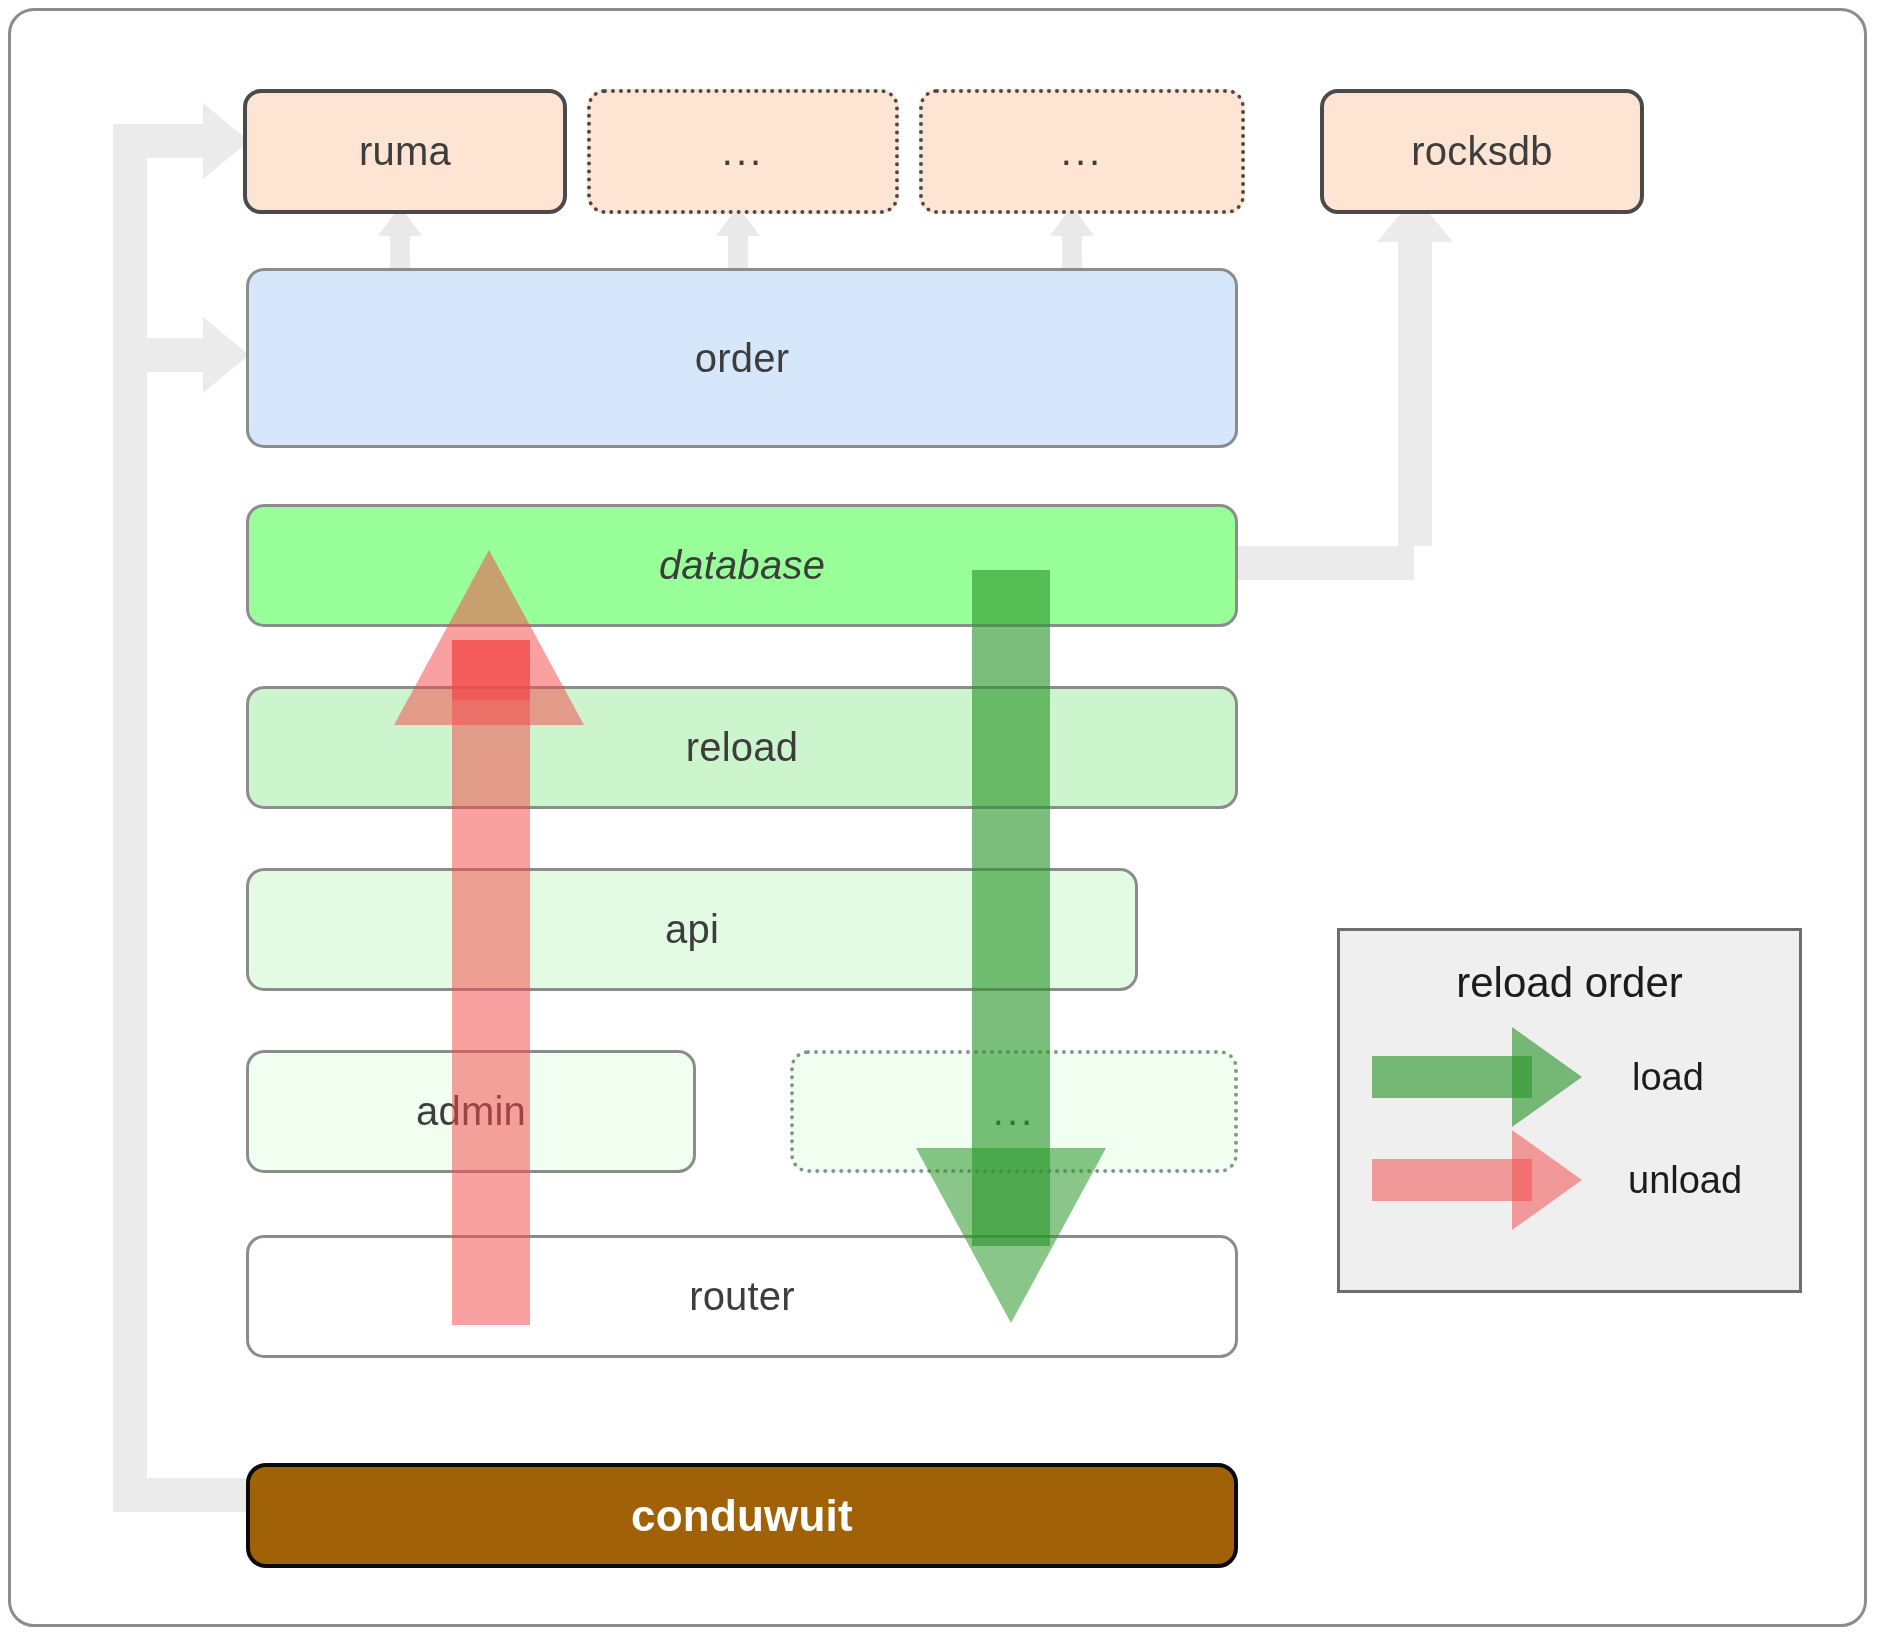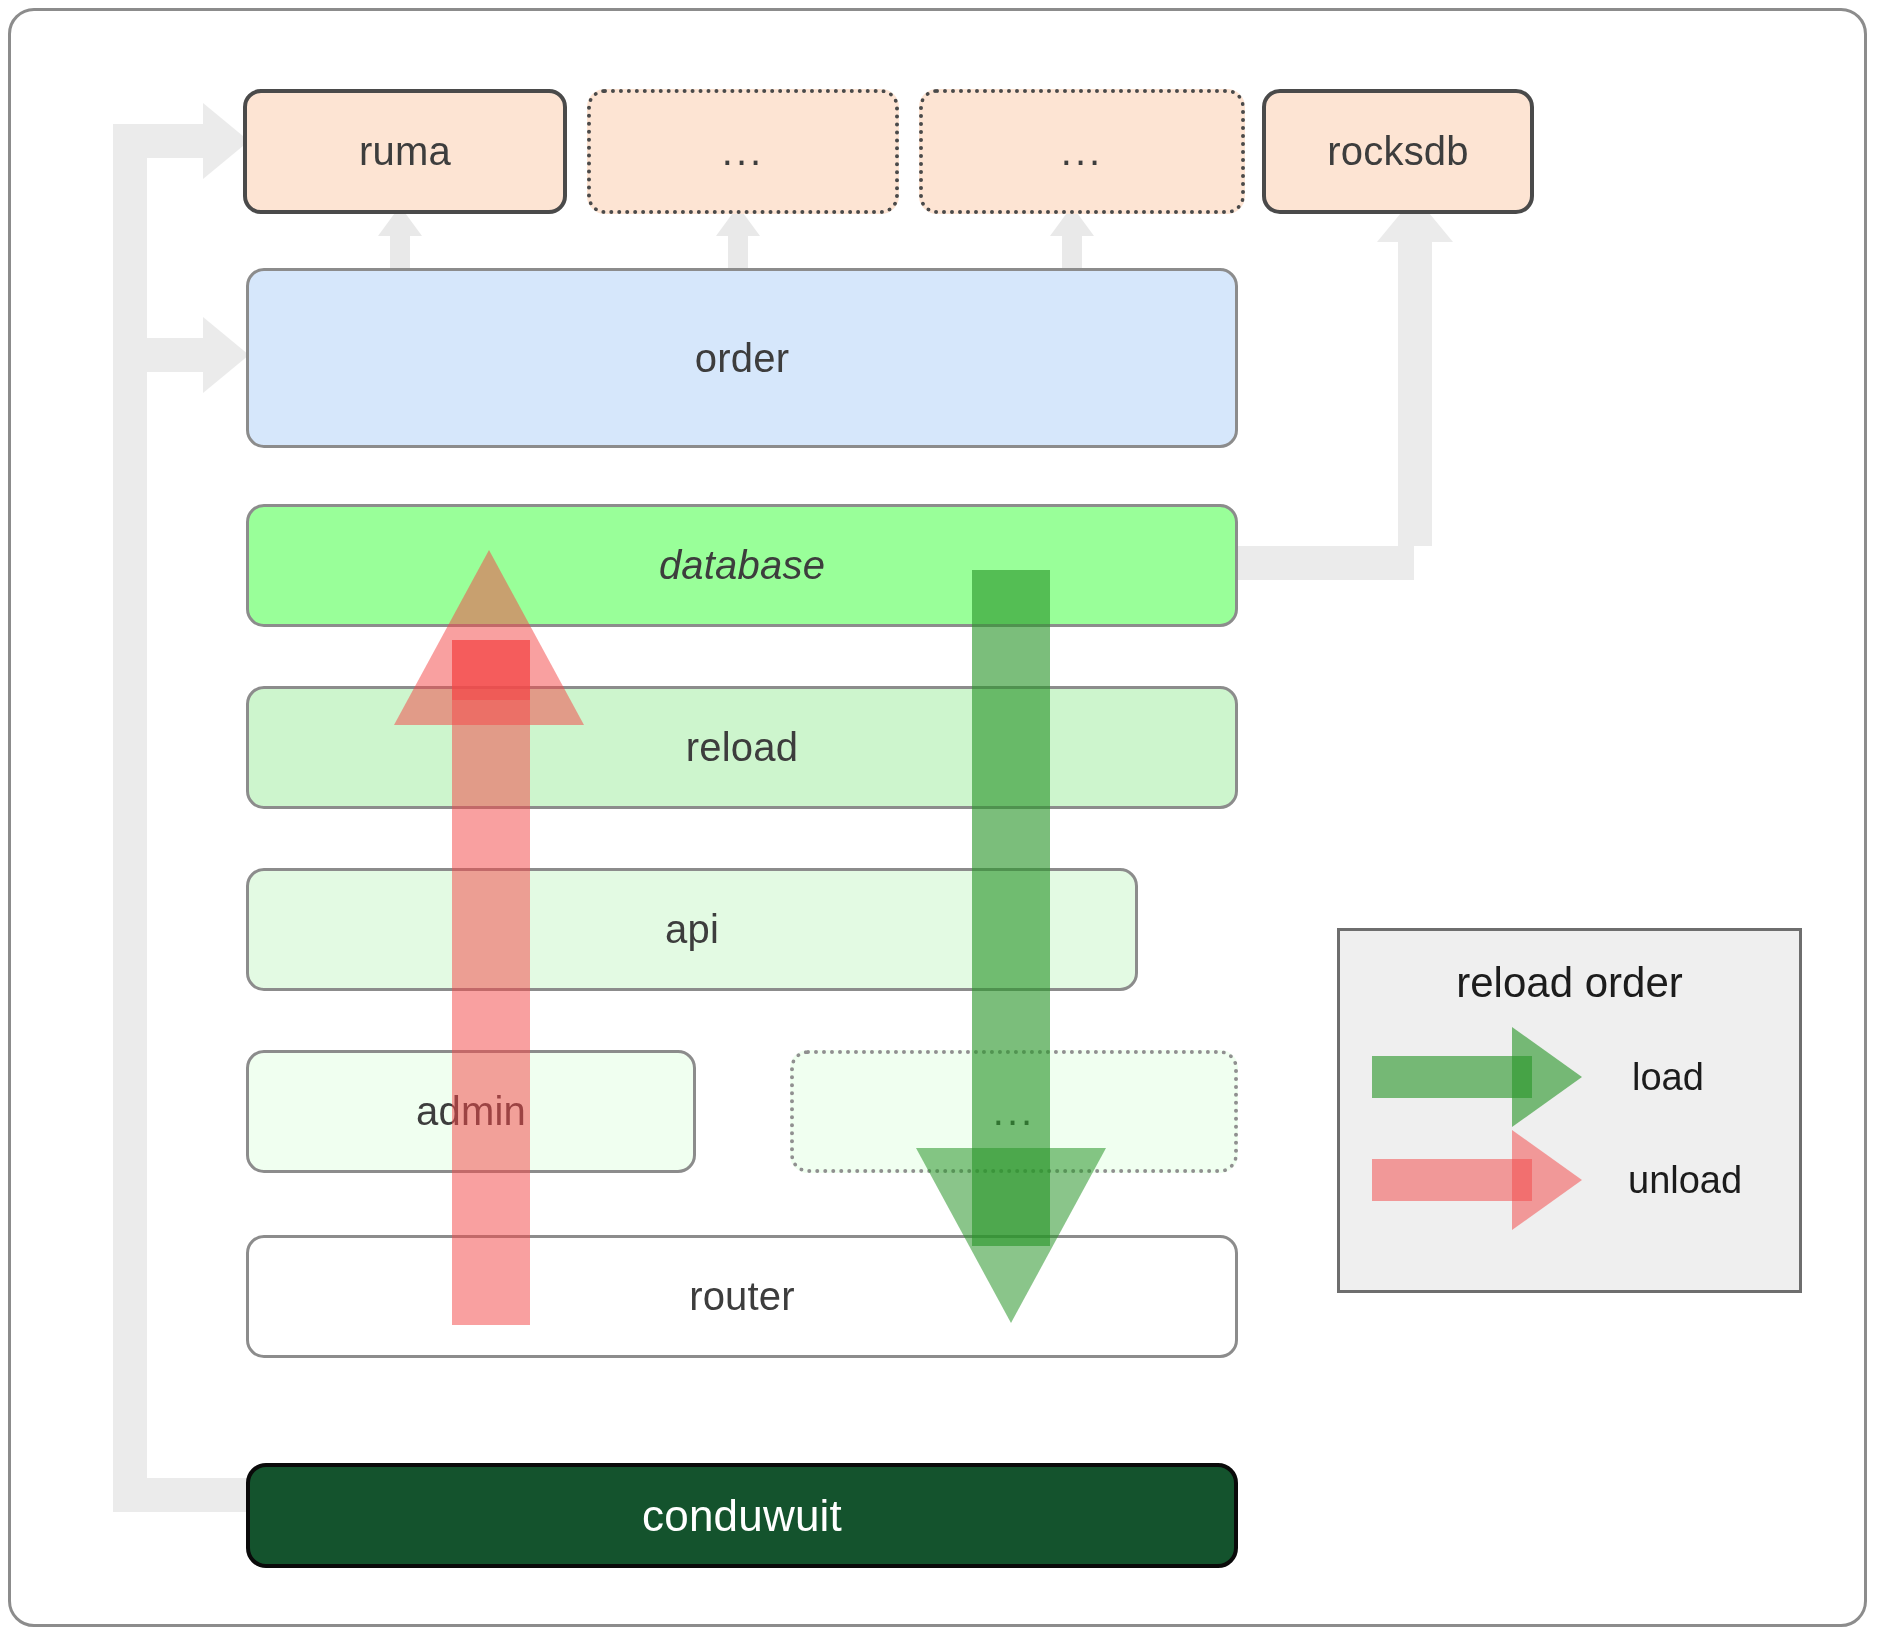--- a/index.html
+++ b/index.html
@@ -51,26 +51,26 @@
   .dep.dashed { border-style: dotted; border-width: 4px; border-color: #4a4a4a; }
 
   
   .layer { border: 3px solid #8c8c8c; border-radius: 18px; }
   .layer.dotted { border-style: dotted; border-width: 4px; border-color: #909090; }
 
   .ellipsis { font-size: 40px; letter-spacing: 3px; }
 
   
   .root {
-    background: #14532d;
+    background: #a16207;
     color: #ffffff;
     border: 4px solid #0a0a0a;
     border-radius: 20px;
     font-size: 44px;
-    font-weight: normal;
+    font-weight: bold;
   }
 
   
   .pipe { position: absolute; background: #ebebeb; }
 
   .pipe-arrow-right {
     position: absolute;
     width: 0; height: 0;
     border-top: 38px solid transparent;
     border-bottom: 38px solid transparent;
@@ -177,21 +177,21 @@
   </div>
 
   <div class="node dep dashed" style="left:587px; width:312px;">
     <span class="lbl ellipsis">...</span>
   </div>
 
   <div class="node dep dashed" style="left:919px; width:326px;">
     <span class="lbl ellipsis">...</span>
   </div>
 
-  <div class="node dep" style="left:1262px; width:272px;">
+  <div class="node dep" style="left:1320px; width:324px;">
     <span class="lbl">rocksdb</span>
   </div>
 
   <div class="node layer" style="left:246px; top:268px; width:992px; height:180px; background:#d6e7fb;">
     <span class="lbl">order</span>
   </div>
 
   <div class="node layer" style="left:246px; top:504px; width:992px; height:123px; background:#99ff99;font-style:italic;">
     <span class="lbl">database</span>
   </div>

